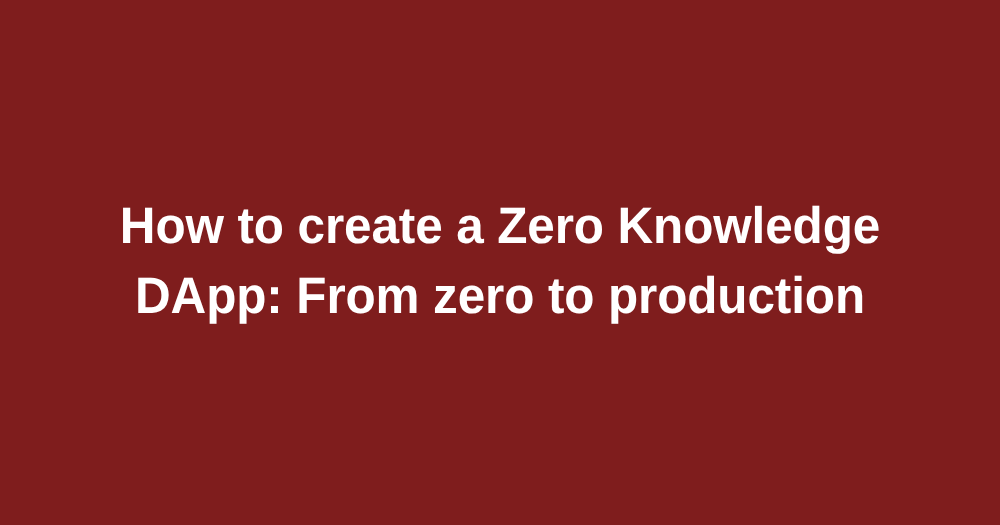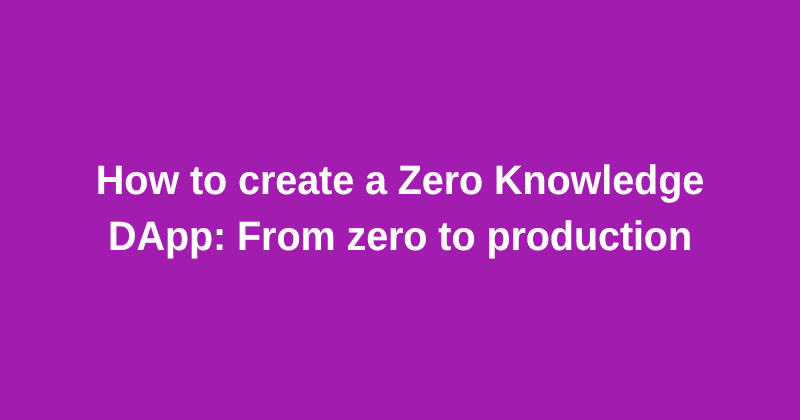--- a/index.html
+++ b/index.html
@@ -50,21 +50,21 @@
   .headline-line {
     display: block;
     white-space: nowrap;
     transform: scaleX(0.965);
     transform-origin: center center;
   }
 </style>
 </head>
 <body style="background-color: rgb(13, 76, 110);">
 
-<div class="title-card" style="background-color: #a21caf;">
+<div class="title-card" style="background-color: #7f1d1d;">
 
   <div class="headline-block">
 
     <h1 class="headline" style="color: rgb(255, 255, 255);">
       <span class="headline-line">How to create a Zero Knowledge</span>
       <span class="headline-line">DApp: From zero to production</span>
     </h1>
 
   </div>
 </div>

